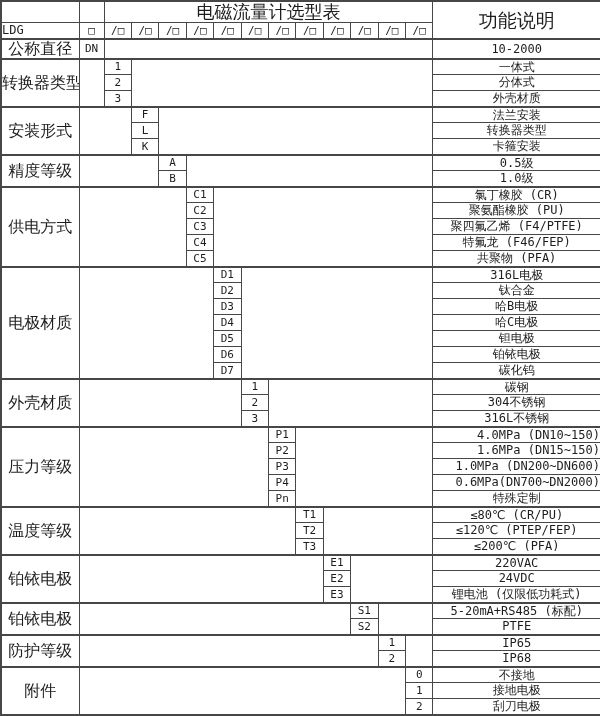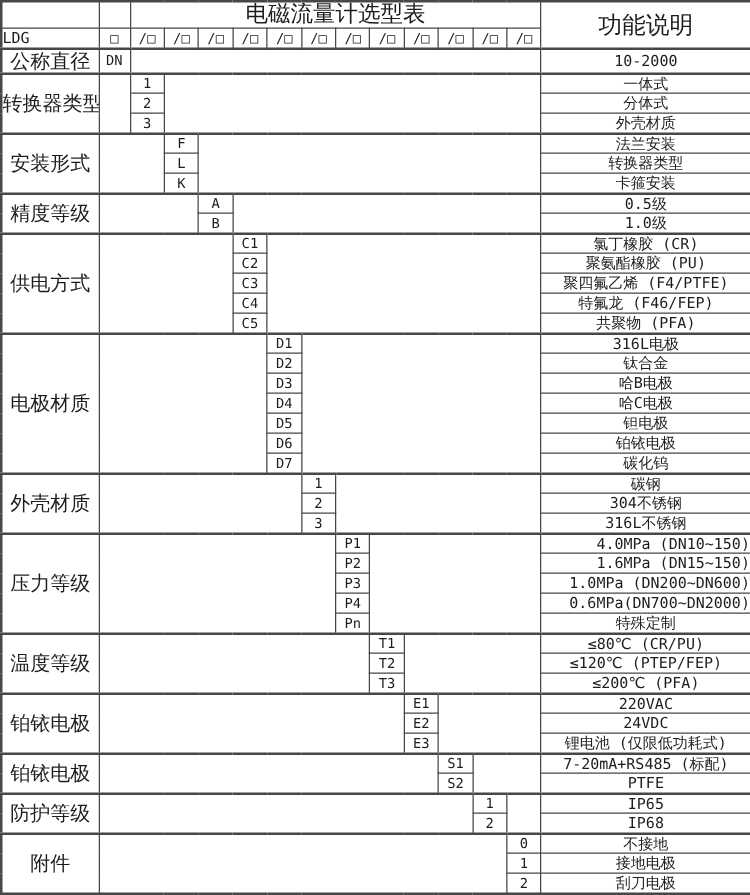--- a/index.html
+++ b/index.html
@@ -258,21 +258,21 @@
   <tr>
     <td class="code">E3</td>
     <td>锂电池 (仅限低功耗式)</td>
   </tr>
 
   <tr class="bt">
     <td class="cat" rowspan="2">铂铱电极</td>
     <td rowspan="2" colspan="10"></td>
     <td class="code">S1</td>
     <td rowspan="2" colspan="2"></td>
-    <td>7-20mA+RS485 (标配)</td>
+    <td>5-20mA+RS485 (标配)</td>
   </tr>
   <tr>
     <td class="code">S2</td>
     <td>PTFE</td>
   </tr>
 
   <tr class="bt">
     <td class="cat" rowspan="2">防护等级</td>
     <td rowspan="2" colspan="11"></td>
     <td class="code">1</td>

